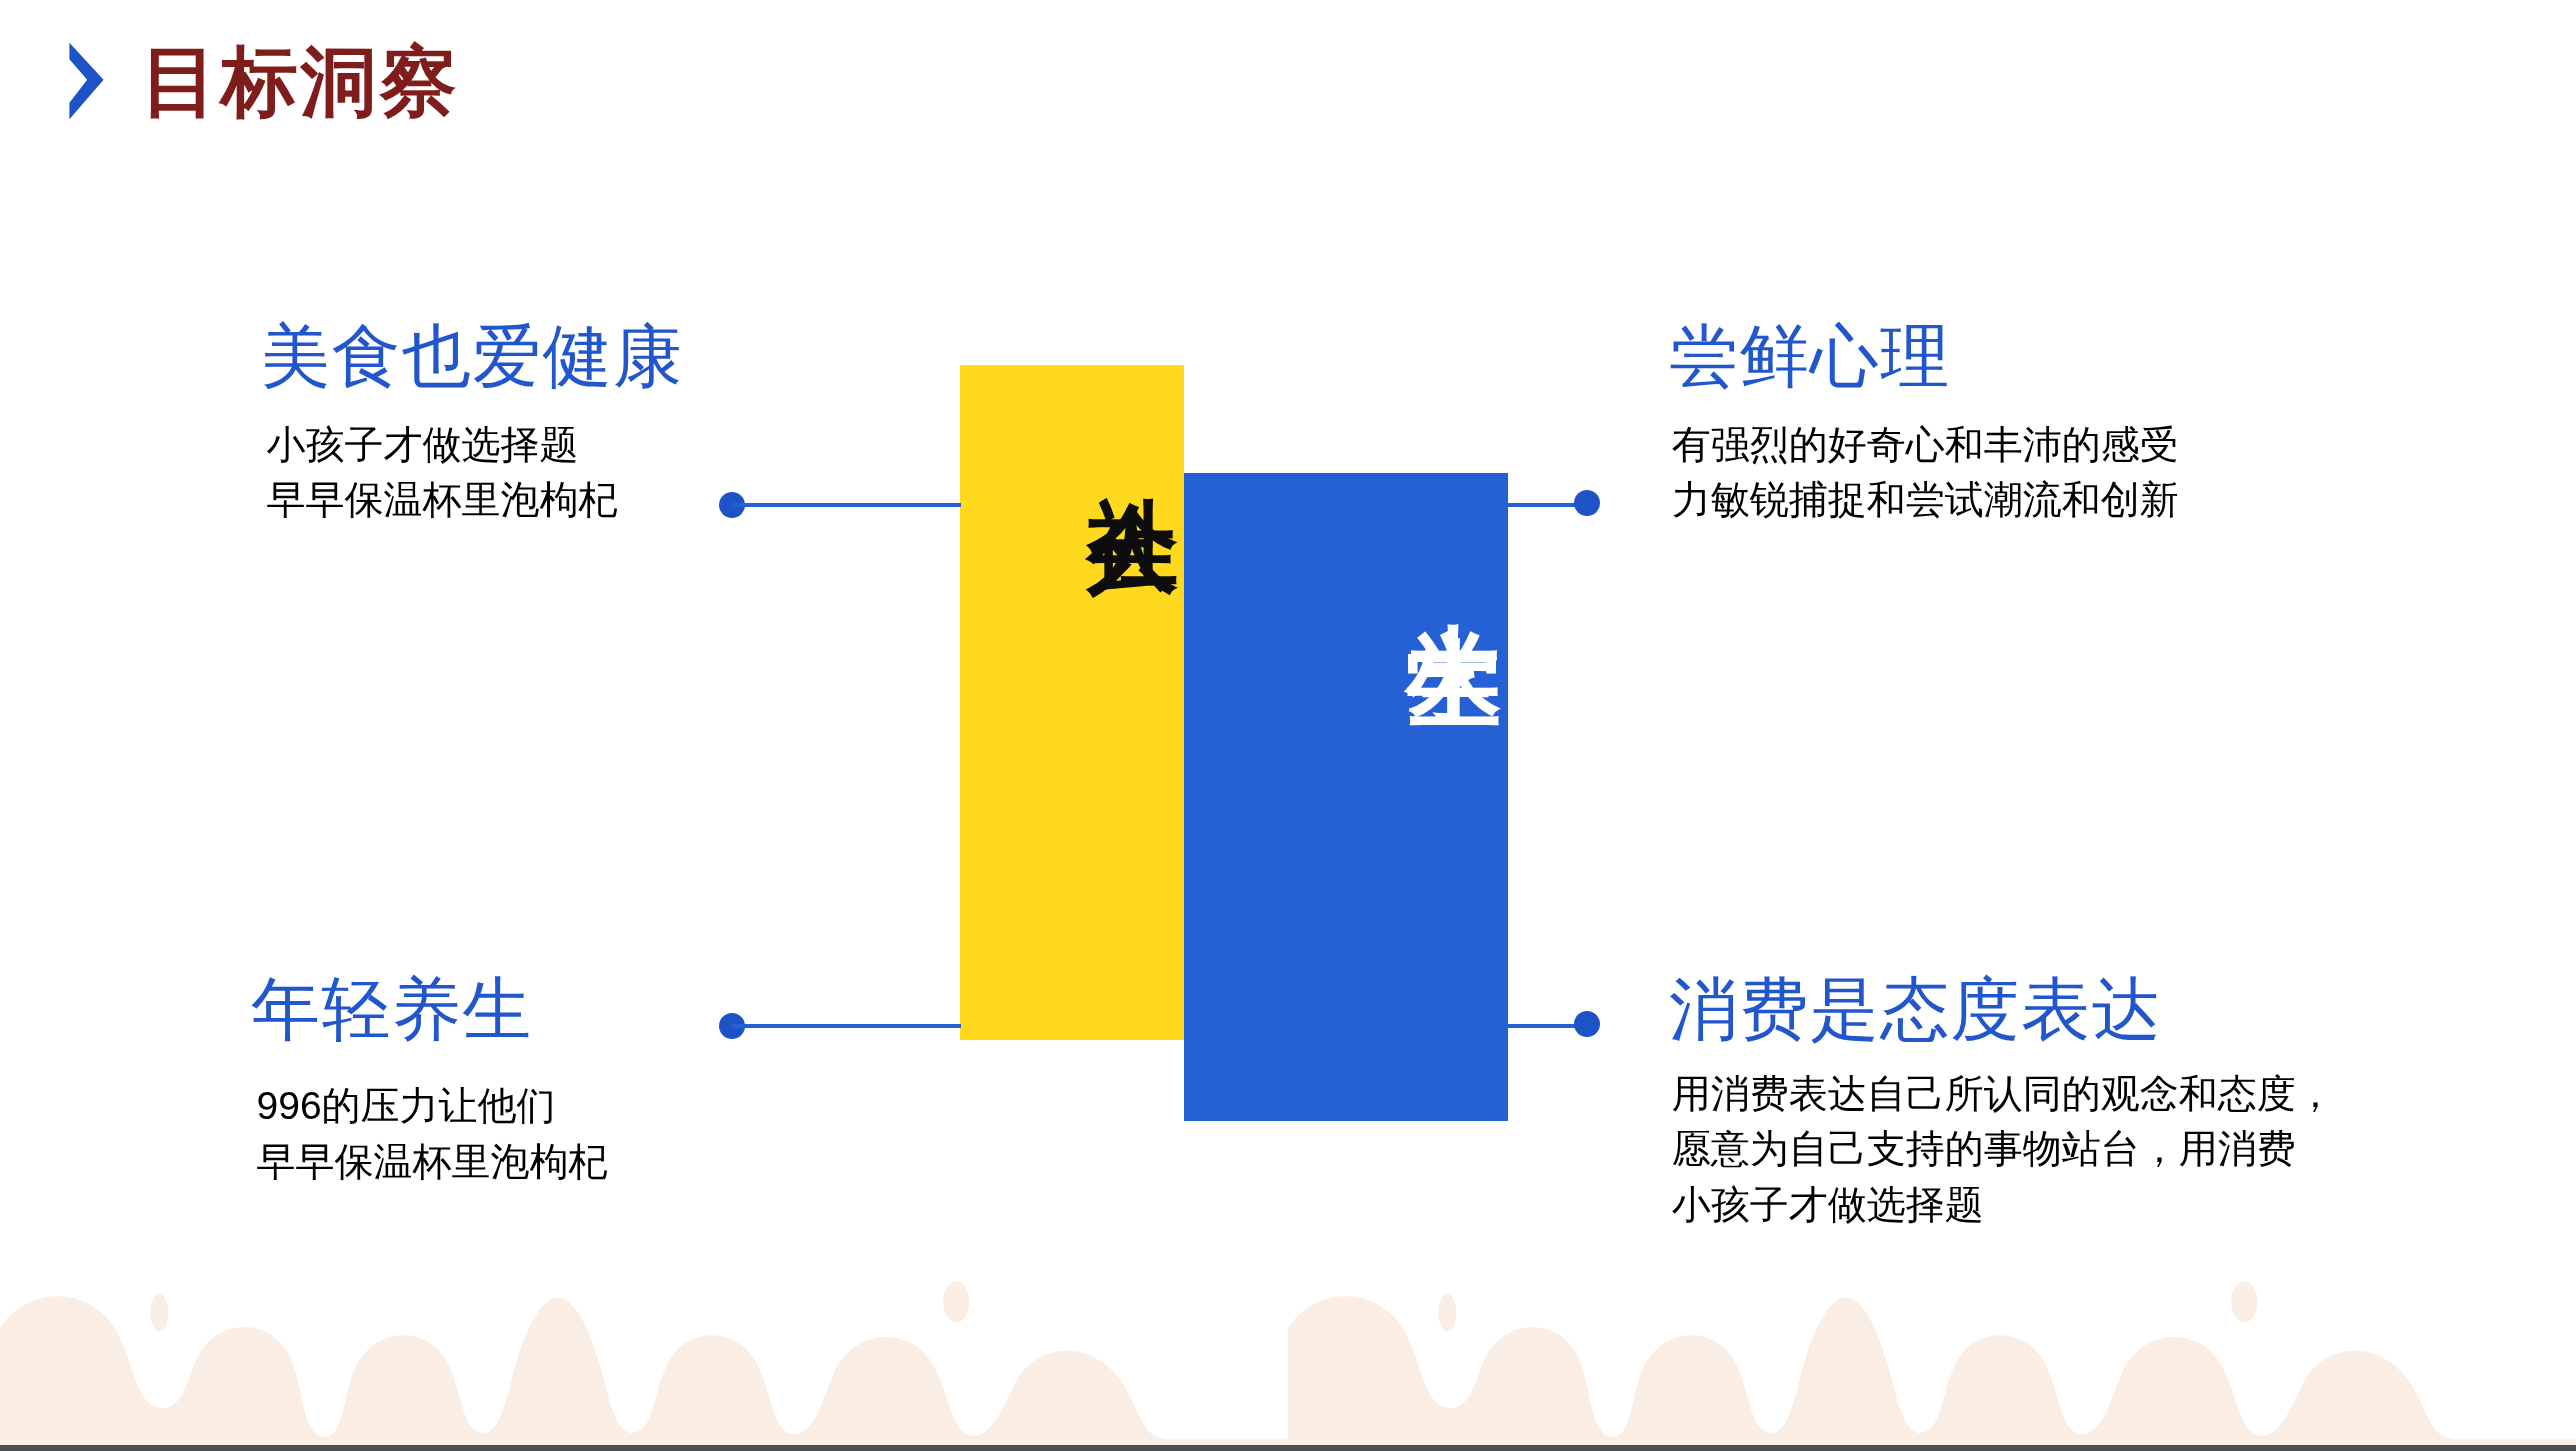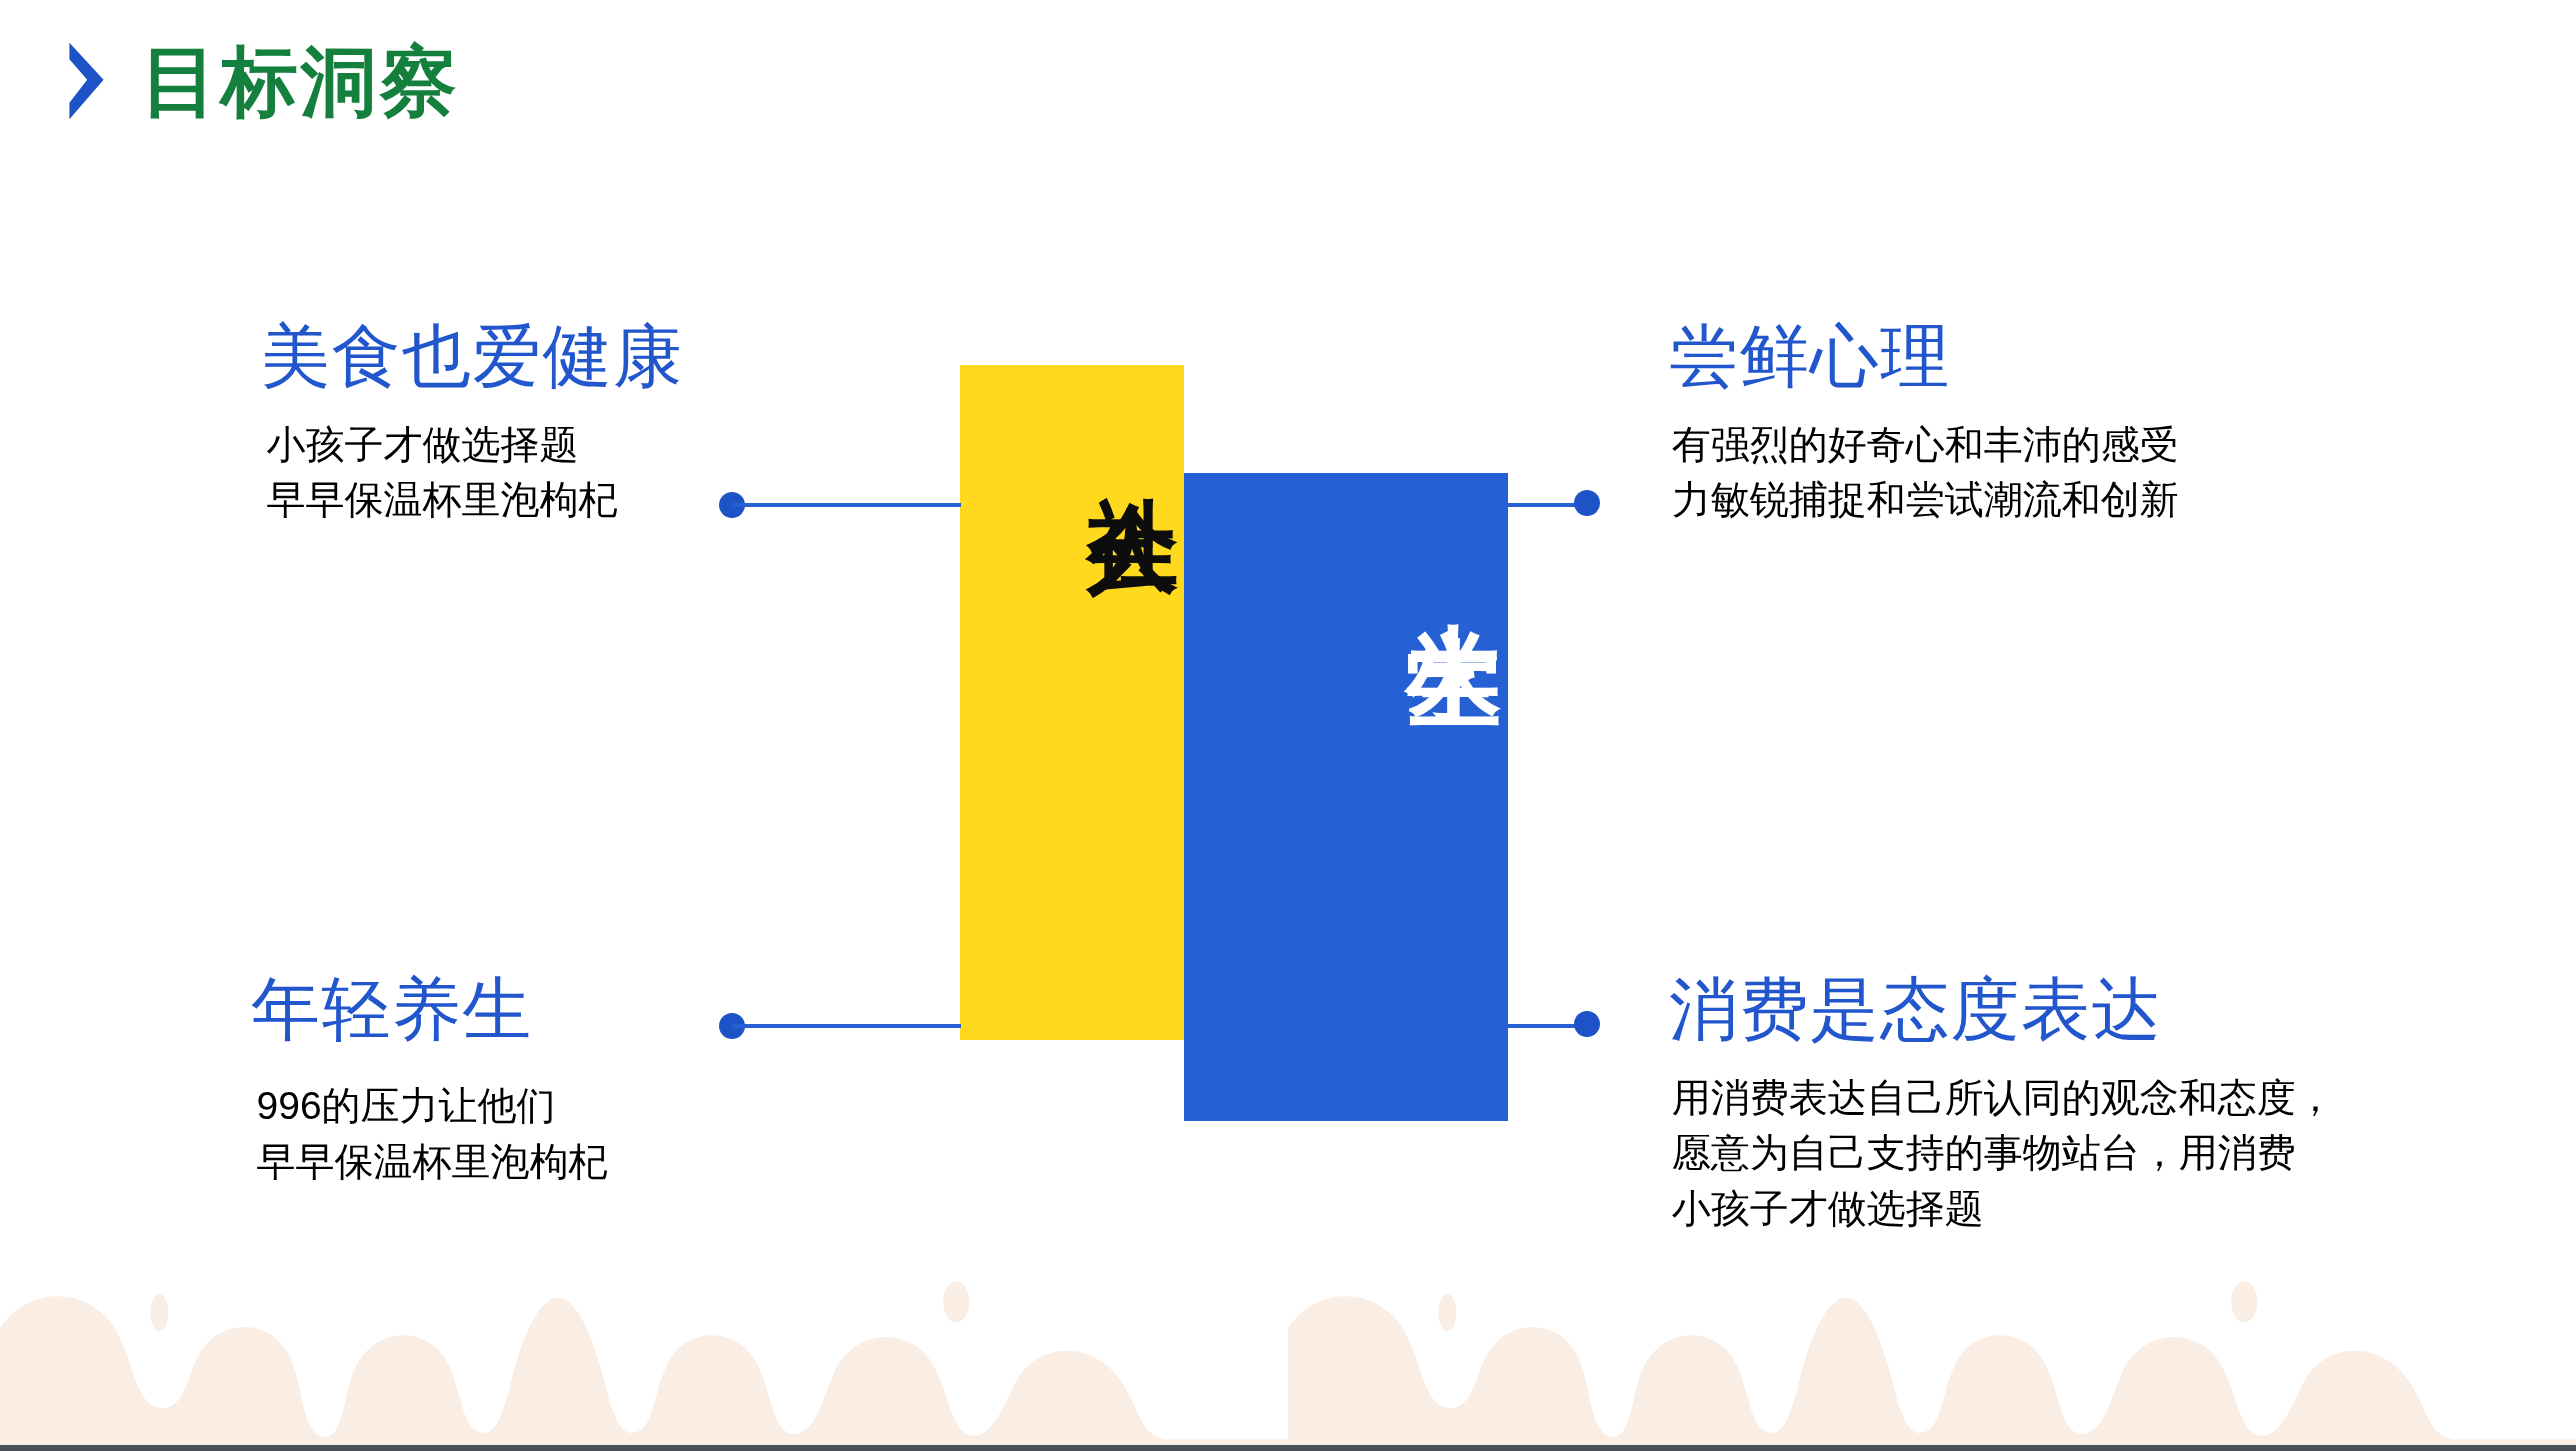--- a/index.html
+++ b/index.html
@@ -33,21 +33,21 @@
   }
   .chevron-icon {
     width: 43px;
     height: 82px;
     display: block;
     flex: none;
   }
   .title-text {
     font-size: 77px;
     font-weight: 700;
-    color: #15803d;
+    color: #7f1d1d;
     letter-spacing: 2.7px;
     line-height: 1;
     white-space: nowrap;
   }
 
   
   .card {
     position: absolute;
     box-sizing: border-box;
   }
@@ -133,21 +133,21 @@
   .block-tl { left: 261px;  top: 321px; }
   .block-tl .block-body { margin-top: 23.4px; margin-left: 5.5px; }
 
   .block-bl { left: 251px;  top: 974px; }
   .block-bl .block-body { margin-top: 32px; margin-left: 5.5px; }
 
   .block-tr { left: 1669px; top: 321px; }
   .block-tr .block-body { margin-top: 23.4px; margin-left: 2.7px; }
 
   .block-br { left: 1669px; top: 974px; }
-  .block-br .block-body { margin-top: 23.4px; margin-left: 2.7px; }
+  .block-br .block-body { margin-top: 23.4px; margin-left: 2.7px; font-family: Liberation Mono, monospace; }
 
   
   .wave {
     position: absolute;
     left: 0;
     bottom: 0;
     width: 2576px;
     height: 172px;
     display: block;
   }

